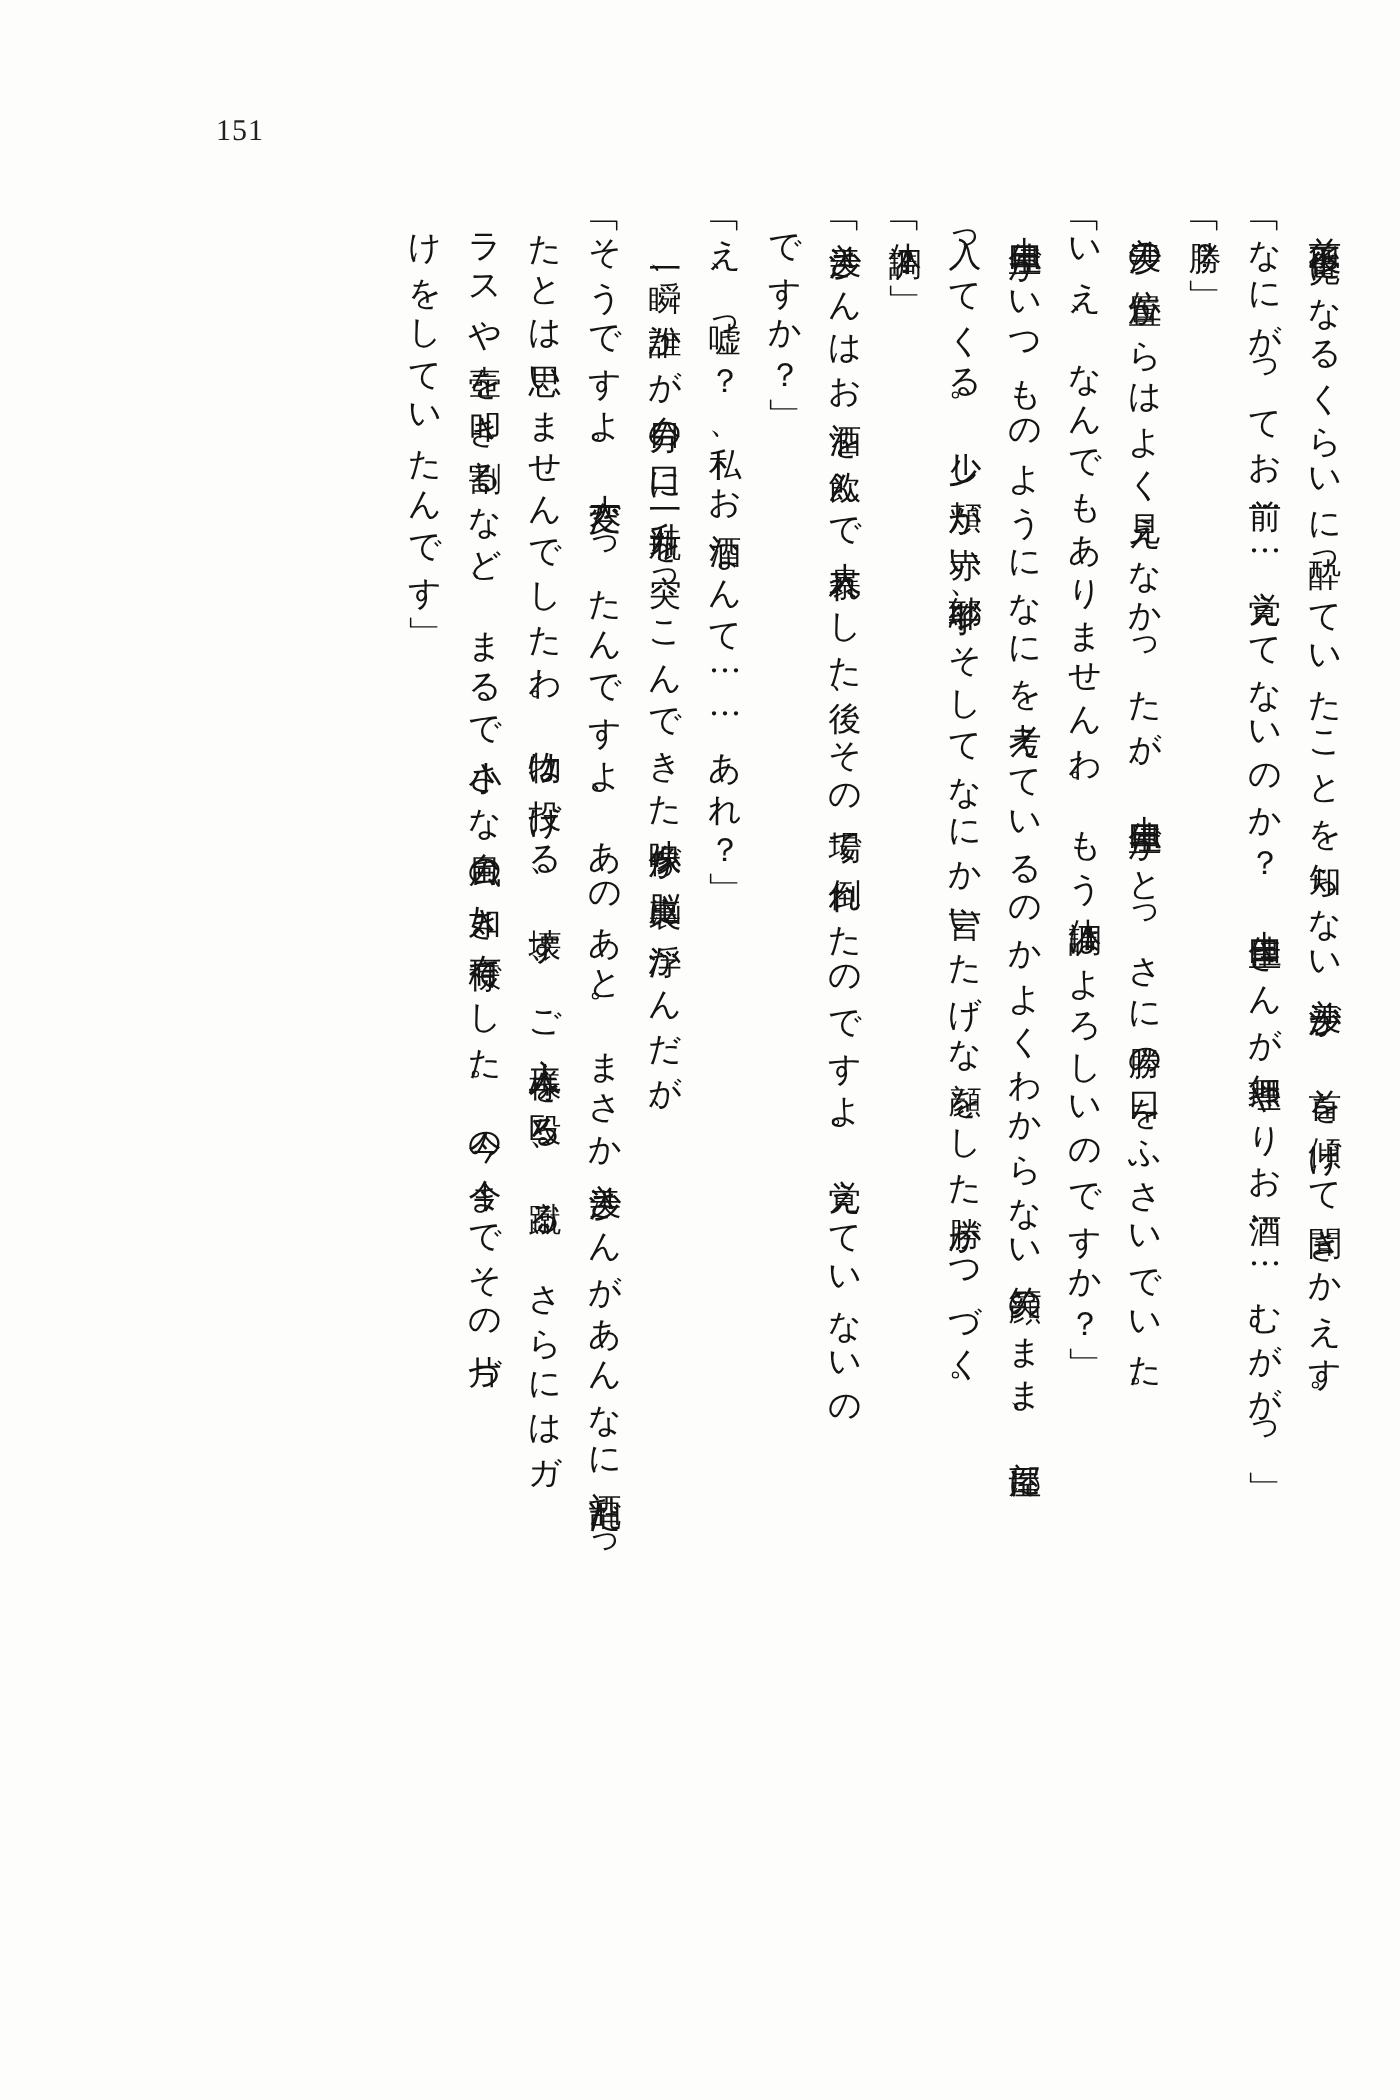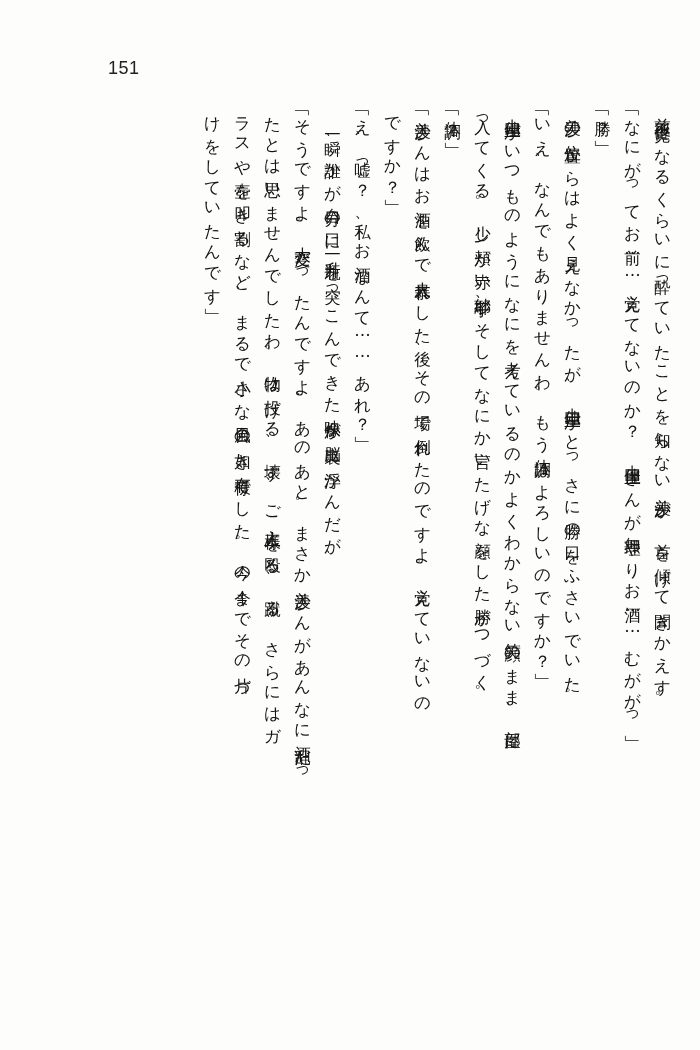--- a/index.html
+++ b/index.html
@@ -17,22 +17,22 @@
   .page {
     position: relative;
     width: 700px;
     height: 1050px;
     background: #fdfdfc;
   }
   .page-number {
     position: absolute;
     top: 58px;
     left: 108px;
-    font-size: 18px;
-    font-family: Liberation Sans, sans-serif;
+    font-size: 15px;
+    font-family: Liberation Serif, serif;
     color: #222;
     letter-spacing: 0.5px;
   }
   .text-block {
     position: absolute;
     top: 105px;
     left: 55px;
     right: 30px;
     height: 880px;
     display: flex;

